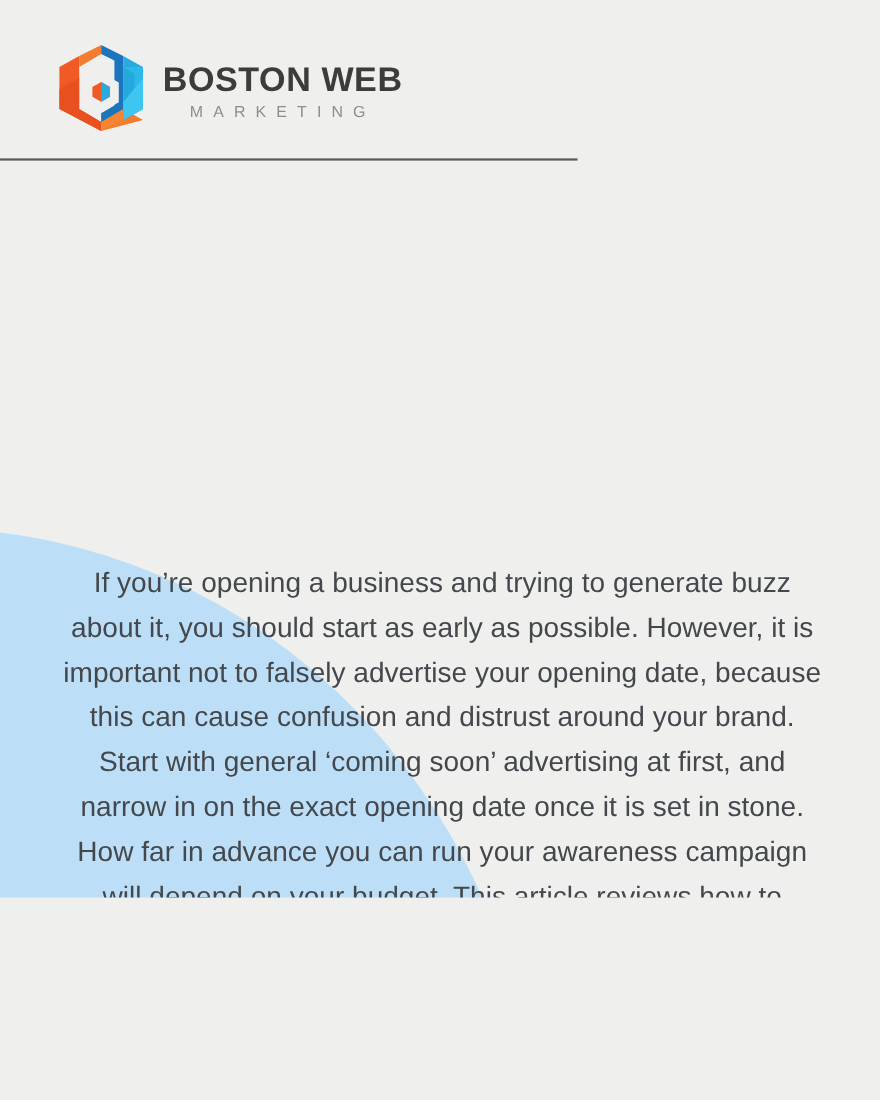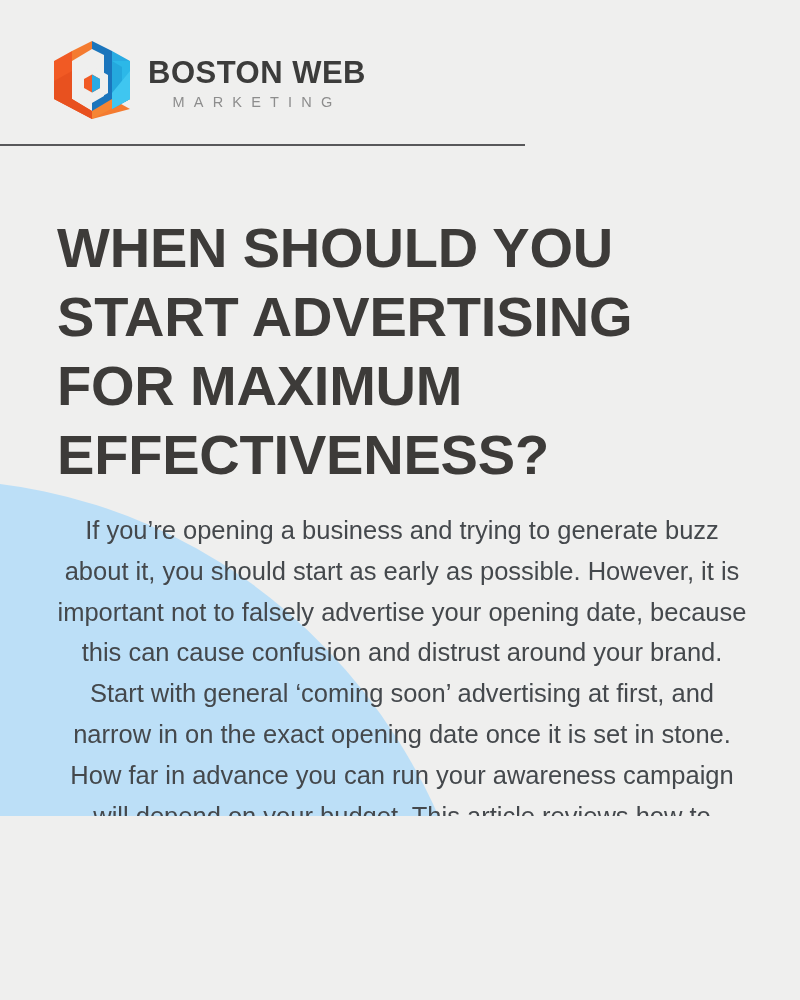--- a/index.html
+++ b/index.html
@@ -167,17 +167,16 @@
       <div class="logo-text">
         <div class="logo-primary">BOSTON WEB</div>
         <div class="logo-secondary">MARKETING</div>
       </div>
 
     </div>
   </div>
 
   <div class="rule"></div>
 
-  <h1 class="headline">WHEN SHOULD YOU START ADVERTISING FOR MAXIMUM EFFECTIVENESS?</h1>
 
   <p class="body-copy">If you’re opening a business and trying to generate buzz about it, you should start as early as possible. However, it is important not to falsely advertise your opening date, because this can cause confusion and distrust around your brand. Start with general ‘coming soon’ advertising at first, and narrow in on the exact opening date once it is set in stone. How far in advance you can run your awareness campaign will depend on your budget. This article reviews how to determine a social media advertising budget.</p>
 
 </div>
 
 </body></html>

